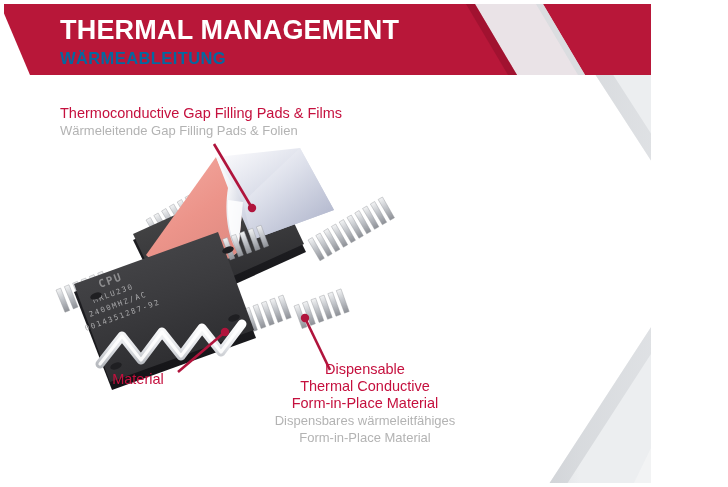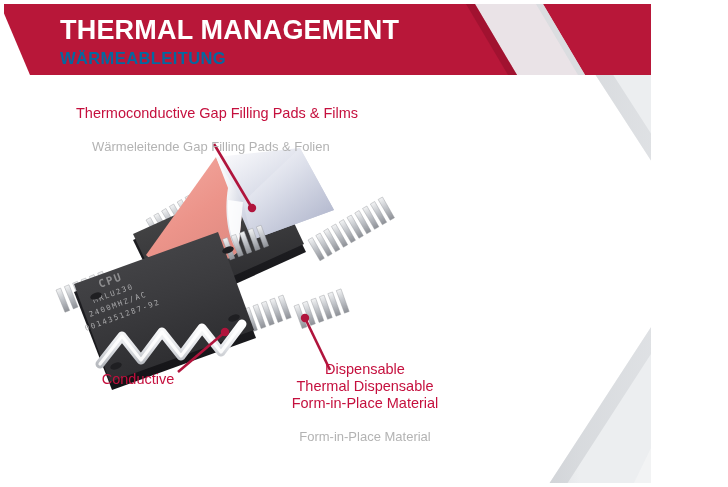--- a/index.html
+++ b/index.html
@@ -87,26 +87,26 @@
     font-weight: normal;
     line-height: 17px;
     margin: 0;
     white-space: nowrap;
   }
   .callout .de {
     color: #b3b3b3;
     font-size: 13px;
     font-weight: normal;
     line-height: 17px;
-    margin: 16px;
+    margin: 0;
     white-space: nowrap;
   }
 
   #callout-gapfill {
-    left: 76px;
+    left: 60px;
     top: 105px;
     text-align: left;
   }
   #callout-adhesive {
     left: 48px;
     top: 371px;
     width: 180px;
     text-align: center;
   }
   #callout-fip {
@@ -375,25 +375,26 @@
       <circle cx="305" cy="318" r="4.2" fill="#b0143c"></circle>
     </g>
   </svg>
 
   <div class="callout" id="callout-gapfill">
     <div class="en">Thermoconductive Gap Filling Pads &amp; Films</div>
     <div class="de">Wärmeleitende Gap Filling Pads &amp; Folien</div>
   </div>
 
   <div class="callout" id="callout-adhesive">
-    <div class="en">Conductive</div>
+    <div class="en">Material</div>
   </div>
 
   <div class="callout" id="callout-fip">
     <div class="en">Dispensable</div>
-    <div class="en">Thermal Dispensable</div>
+    <div class="en">Thermal Conductive</div>
     <div class="en">Form-in-Place Material</div>
+    <div class="de">Dispensbares wärmeleitfähiges</div>
     <div class="de">Form-in-Place Material</div>
   </div>
 
   <div class="frame"></div>
 
 </div>
 
 </body></html>

